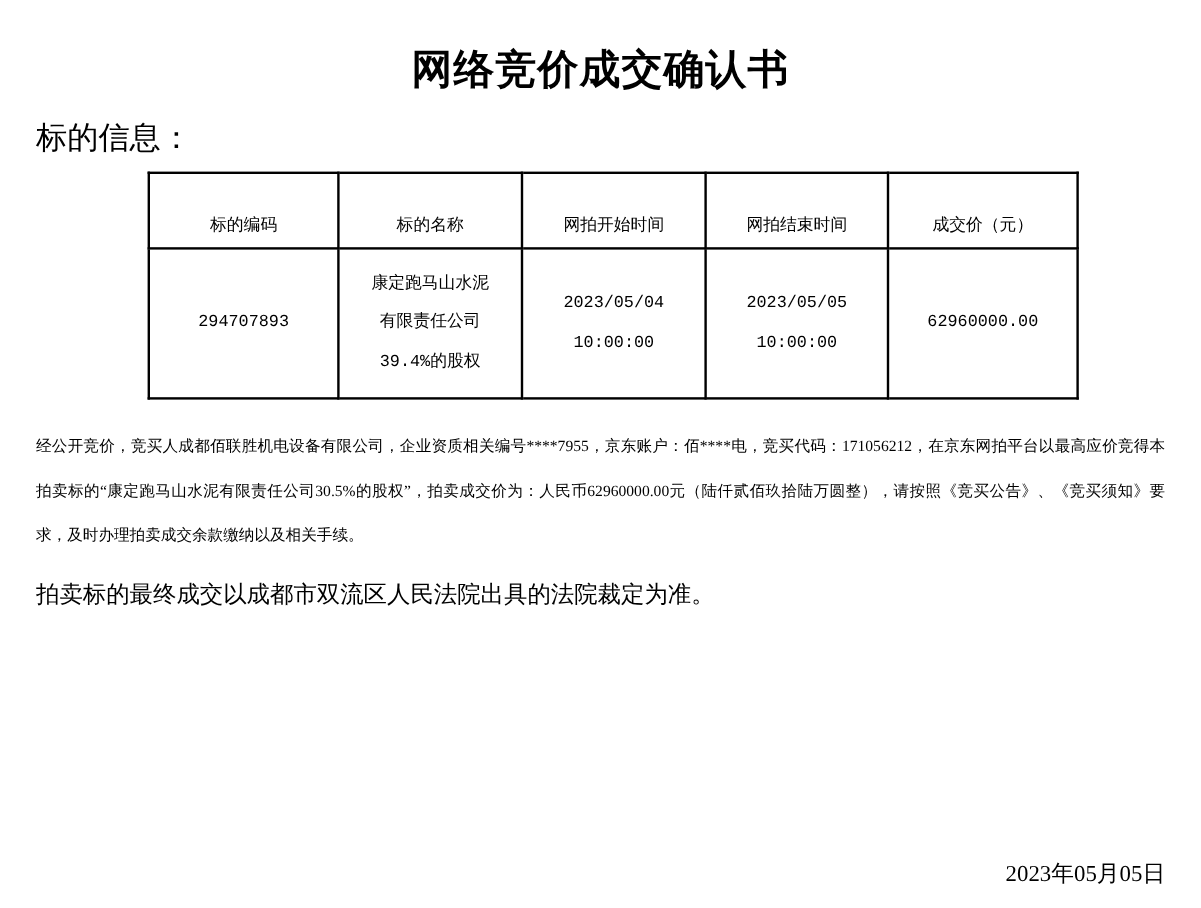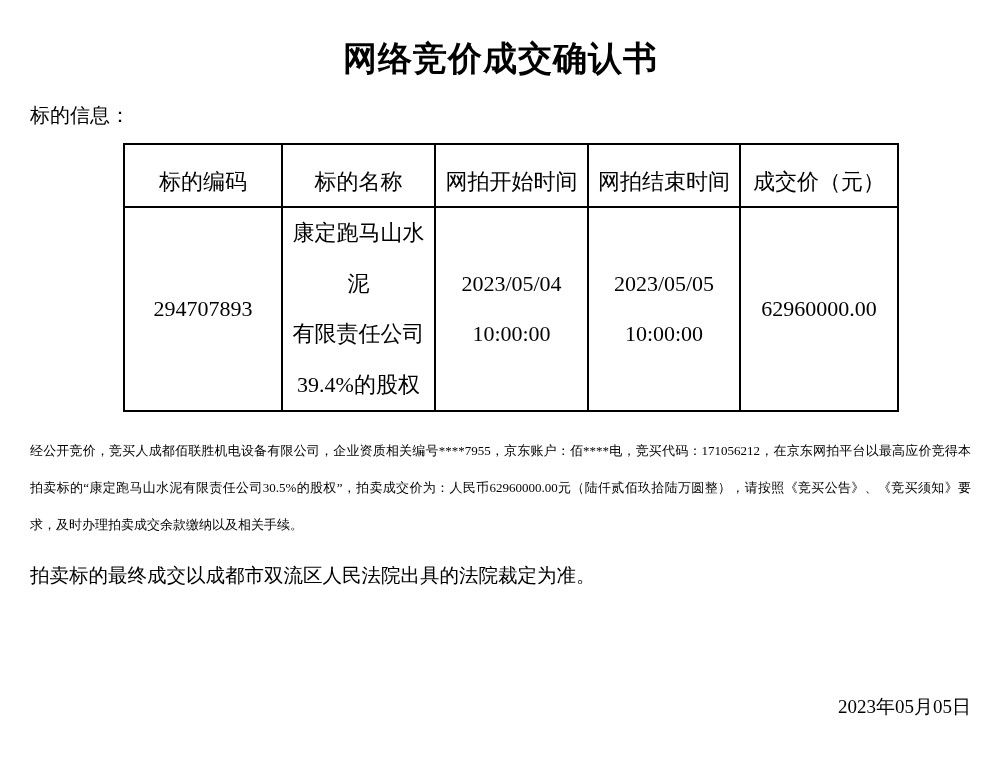--- a/index.html
+++ b/index.html
@@ -33,29 +33,30 @@
     margin-bottom: 18px;
   }
   .field-label {
     font-weight: normal;
   }
   .field-value {
     font-weight: bold;
   }
   .section-label {
     margin: 24px 30px 0 30px;
-    font-size: 20px;
+    font-size: 26px;
     line-height: 22px;
   }
   table.subjects {
     border-collapse: collapse;
     margin: 17px 0 0 123px;
     table-layout: fixed;
     width: 774px;
-    font-size: 22px;
+    font-size: 14px;
+    font-family: Liberation Mono, monospace;
   }
   table.subjects th,
   table.subjects td {
     border: 2px solid #000000;
     text-align: center;
     font-weight: normal;
     padding: 0 4px;
   }
   table.subjects th {
     height: 52px;
@@ -87,21 +88,21 @@
     text-justify: inter-ideograph;
   }
   .final-note {
     margin: 18px 30px 0 30px;
     font-size: 19.5px;
     line-height: 30px;
   }
   .doc-date {
     position: absolute;
     right: 30px;
-    bottom: 37px;
+    bottom: 16px;
     font-size: 19px;
     text-align: right;
   }
 </style>
 </head>
 <body>
 
 <div class="page">
 
   <div class="doc-title">网络竞价成交确认书</div>

